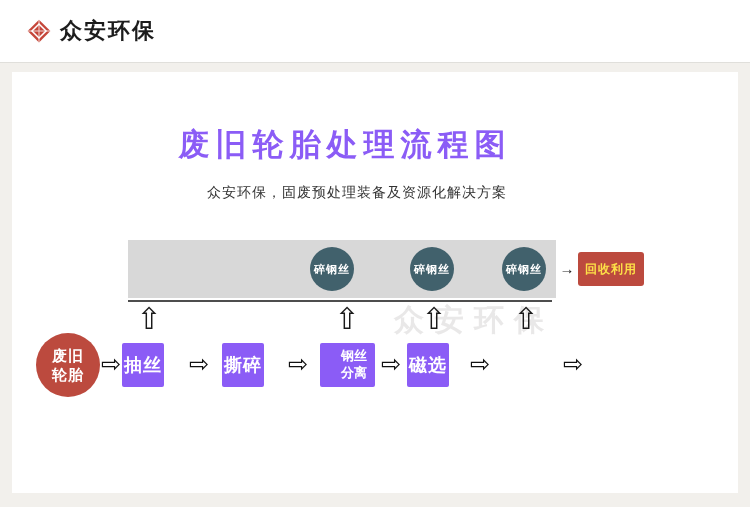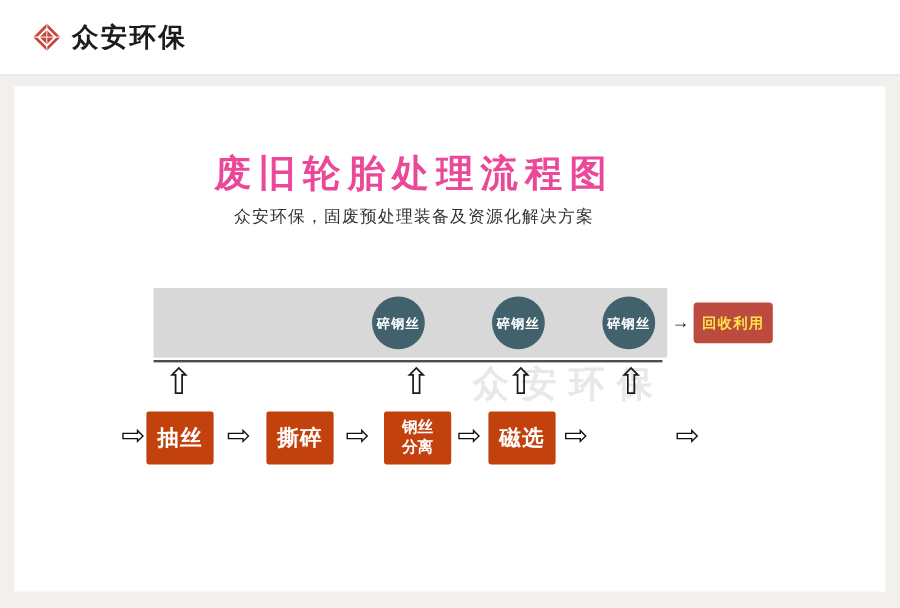--- a/index.html
+++ b/index.html
@@ -16,25 +16,25 @@
   }
   .logo{position:absolute;left:26px;top:16px;display:flex;align-items:center;gap:8px;cursor:pointer;}
   .logo-text{font-size:22px;font-weight:bold;color:#1c1c1c;letter-spacing:2px;}
   
   .card{
     position:absolute;left:12px;top:72px;width:726px;height:421px;
     background:#ffffff;
   }
   .title{
     position:absolute;left:0;top:52px;width:666px;text-align:center;
-    font-size:31px;font-weight:bold;color:#ec4899;letter-spacing:6px;margin:0;
+    font-size:31px;font-weight:bold;color:#8b5cf6;letter-spacing:6px;margin:0;
   }
   .subtitle{
     position:absolute;left:0;top:100px;width:666px;text-align:center;
-    font-size:14px;color:#333333;letter-spacing:1px;margin:0;
+    font-size:14px;color:#333333;letter-spacing:1px;margin:12px;
   }
   .watermark{
     position:absolute;left:382px;top:228px;
     font-size:30px;font-weight:bold;letter-spacing:10px;
     color:rgba(110,104,98,0.15);pointer-events:none;white-space:nowrap;
   }
   
   .band{position:absolute;left:116px;top:168px;width:428px;height:58px;background:#d8d8d8;}
   .band-line{position:absolute;left:116px;top:228px;width:424px;height:2px;background:#4d4d4d;}
   .bcircle{
@@ -57,22 +57,22 @@
     text-align:center;font-size:30px;color:#1a1a1a;
   }
   
   .start-circle{
     position:absolute;left:24px;top:261px;width:64px;height:64px;border-radius:50%;
     background:#bc4a3e;color:#ffffff;font-size:15px;font-weight:bold;line-height:1.3;
     display:flex;align-items:center;justify-content:center;text-align:center;
     white-space:pre-line;letter-spacing:1px;
   }
   .fbox{
-    position:absolute;top:271px;width:56px;height:44px;
-    background:#c2410c;color:#ffffff;font-weight:bold;border-radius:2px;
+    position:absolute;top:271px;width:42px;height:44px;
+    background:#8b5cf6;color:#ffffff;font-weight:bold;border-radius:2px;
     display:flex;align-items:center;justify-content:center;text-align:center;
     font-size:18px;letter-spacing:1px;
   }
   .fbox.small{font-size:13px;white-space:pre-line;line-height:1.3;letter-spacing:0;}
   .harrow{
     position:absolute;top:271px;width:22px;height:44px;line-height:42px;
     text-align:center;font-size:24px;color:#111111;
   }
 </style>
 </head>
@@ -106,26 +106,28 @@
   <div class="bcircle" style="left:490px;">碎钢丝</div>
 
   <div class="to-recycle-arrow">→</div>
   <div class="recycle-box">回收利用</div>
 
   <div class="uarrow" style="left:124px;">⇧</div>
   <div class="uarrow" style="left:322px;">⇧</div>
   <div class="uarrow" style="left:409px;">⇧</div>
   <div class="uarrow" style="left:501px;">⇧</div>
 
+  <div class="start-circle">废旧
+轮胎</div>
 
   <div class="harrow" style="left:88px;">⇨</div>
   <div class="fbox" style="left:110px;">抽丝</div>
   <div class="harrow" style="left:176px;">⇨</div>
   <div class="fbox" style="left:210px;">撕碎</div>
   <div class="harrow" style="left:275px;">⇨</div>
-  <div class="fbox small" style="left:308px;">钢丝
+  <div class="fbox small" style="left:308px;padding-left:13px;">钢丝
 分离</div>
   <div class="harrow" style="left:368px;">⇨</div>
   <div class="fbox" style="left:395px;">磁选</div>
   <div class="harrow" style="left:457px;">⇨</div>
   <div class="harrow" style="left:550px;">⇨</div>
 
 </div>
 
 </body></html>

